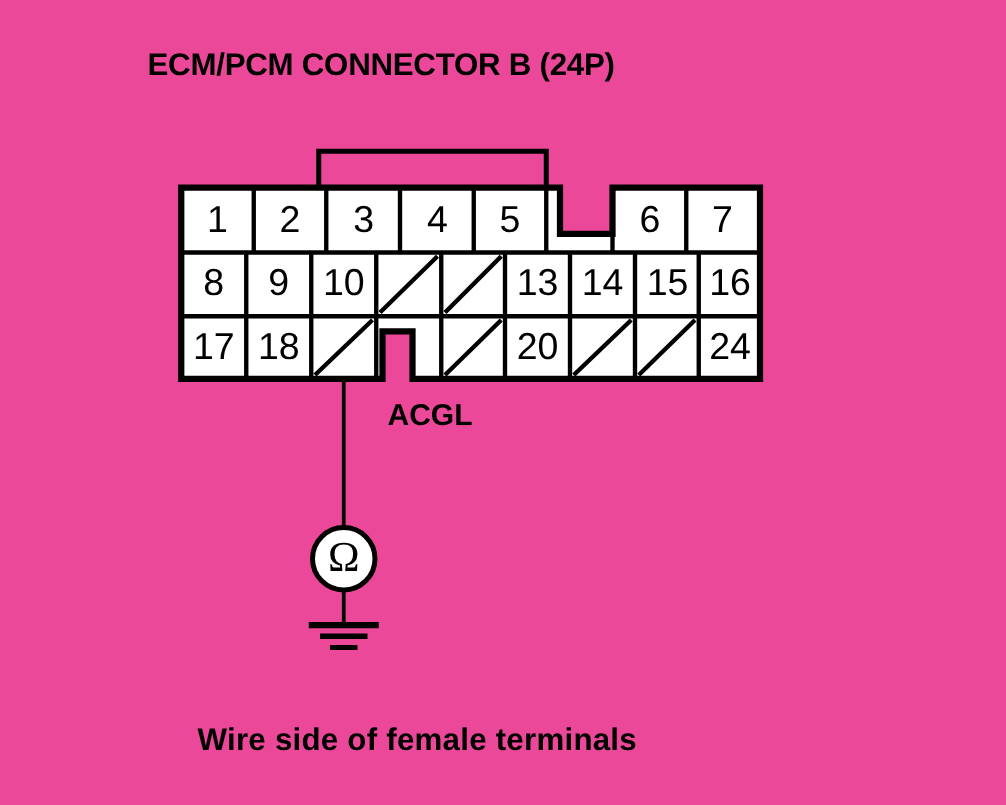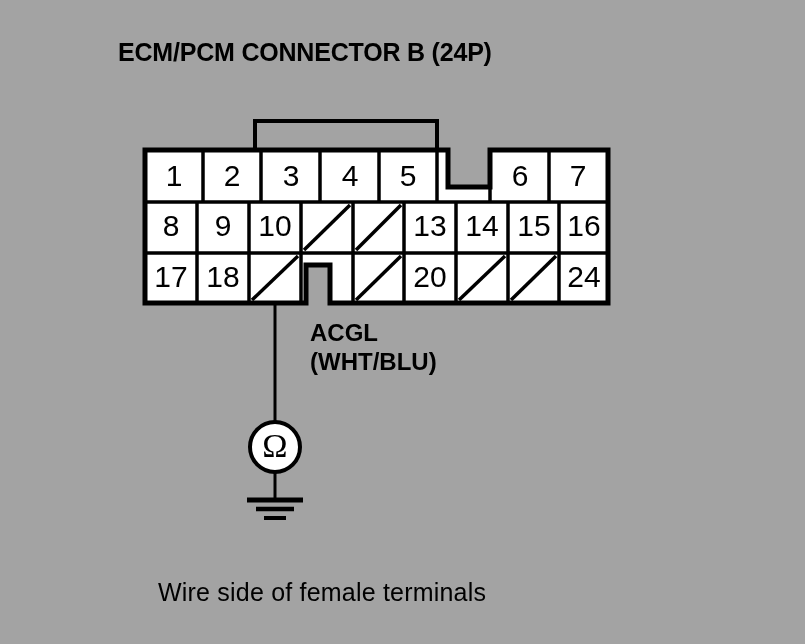--- a/index.html
+++ b/index.html
@@ -13,37 +13,37 @@
     position: relative;
     font-family: "Liberation Sans", sans-serif;
     color: #000000;
     overflow: hidden;
   }
   #page {
     position: absolute;
     left: 0; top: 0;
     width: 805px;
     height: 644px;
-    background: #a3a3a3;
+    background: #ec4899;
   }
   .title {
     position: absolute;
     left: 118px;
     top: 38px;
     font-size: 25px;
     font-weight: bold;
     letter-spacing: -0.2px;
     white-space: nowrap;
   }
   .caption {
     position: absolute;
     left: 158px;
     top: 578px;
     font-size: 25px;
-    font-weight: normal;
+    font-weight: bold;
     letter-spacing: 0.2px;
     white-space: nowrap;
   }
   .wire-label {
     position: absolute;
     left: 296px;
     top: 318px;
     font-size: 24px;
     font-weight: bold;
     line-height: 29px;
@@ -177,18 +177,17 @@
       <line x1="275" y1="472" x2="275" y2="500" stroke="#000000" stroke-width="3"></line>
       <line x1="247" y1="500" x2="303" y2="500" stroke="#000000" stroke-width="5"></line>
       <line x1="256" y1="509" x2="294" y2="509" stroke="#000000" stroke-width="4.5"></line>
       <line x1="264" y1="518" x2="286" y2="518" stroke="#000000" stroke-width="4"></line>
     </g>
 
   </svg>
 
   <div class="wire-label">
     <div>ACGL</div>
-    <div>(WHT/BLU)</div>
   </div>
 
   <div class="caption">Wire side of female terminals</div>
 
 </div>
 
 </body></html>

